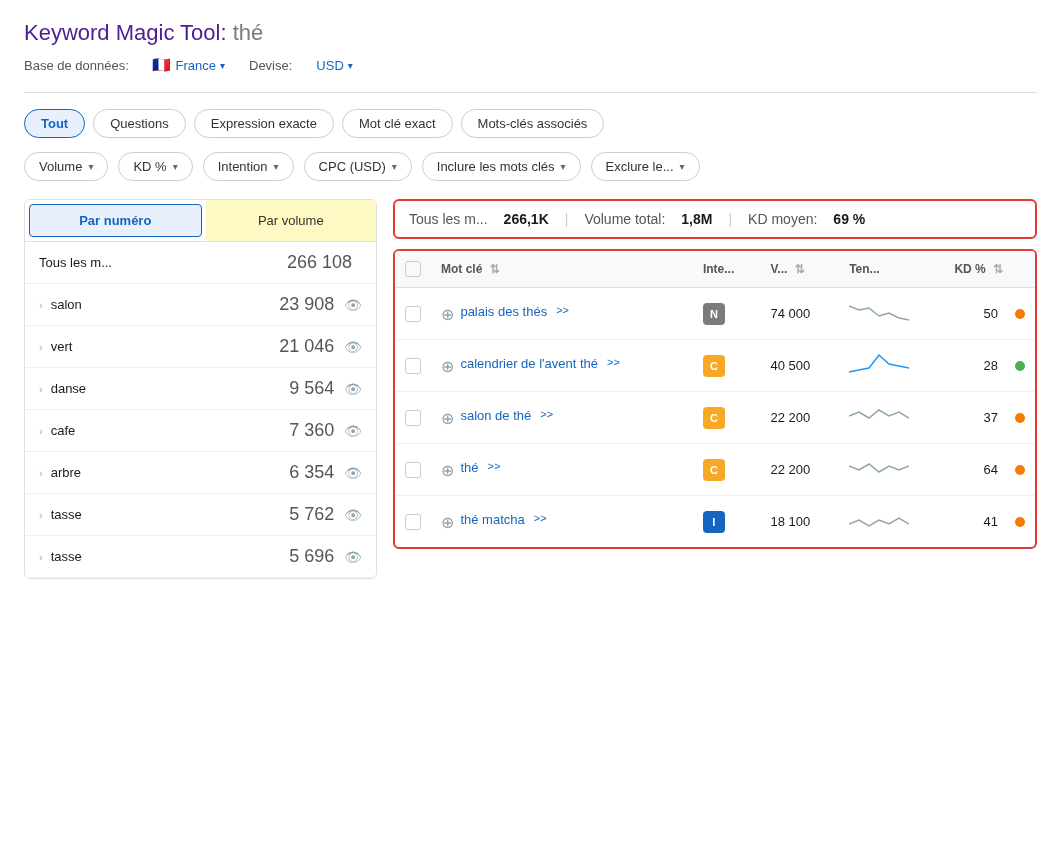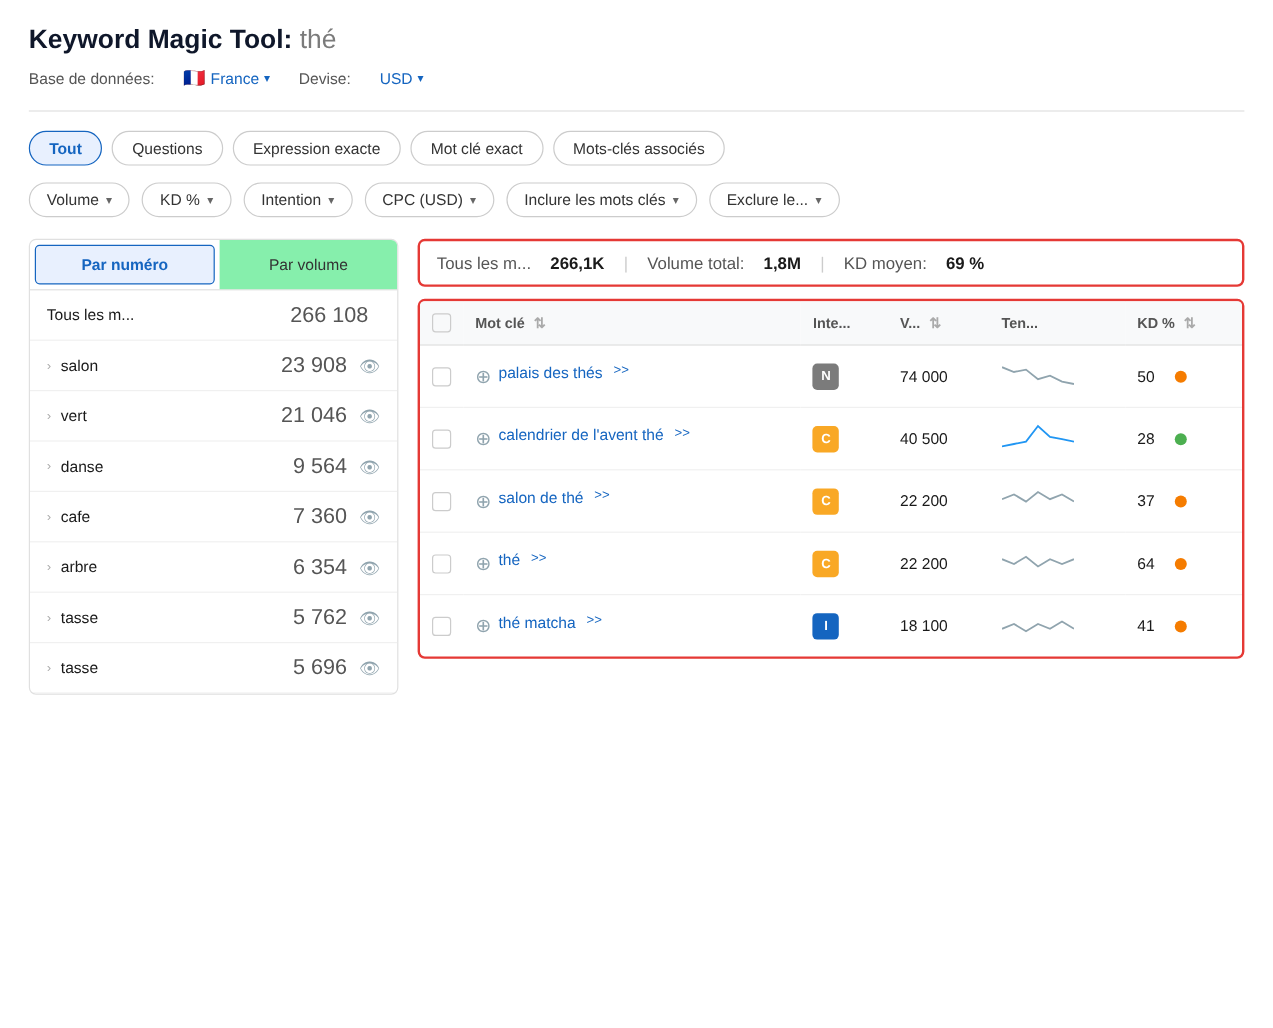--- a/index.html
+++ b/index.html
@@ -1,21 +1,21 @@
 <!DOCTYPE html>
 <html><head>
   <meta charset="utf-8">
   <style>
     * { box-sizing: border-box; margin: 0; padding: 0; }
     body { font-family: -apple-system, BlinkMacSystemFont, 'Segoe UI', Arial, sans-serif; background: #fff; font-size: 14px; color: #1a1a1a; }
 
     .page { padding: 20px 24px; max-width: 1061px; }
 
     .page-title { font-size: 22px; font-weight: 700; color: #1a1a1a; margin-bottom: 10px; }
-    .page-title span { color: #0f172a; font-weight: 700; }
+    .page-title span { color: #4c1d95; font-weight: 400; }
 
     .db-row { display: flex; align-items: center; gap: 24px; margin-bottom: 18px; font-size: 13px; color: #333; }
     .db-label { color: #555; }
     .db-value { color: #1565c0; cursor: pointer; display: flex; align-items: center; gap: 4px; }
     .db-value .flag { font-size: 15px; }
     .chevron { font-size: 10px; color: #1565c0; }
 
     .divider { border: none; border-top: 1px solid #e0e0e0; margin: 0 0 16px 0; }
 
     .filter-tabs { display: flex; gap: 8px; margin-bottom: 14px; flex-wrap: wrap; align-items: center; }
@@ -30,24 +30,24 @@
     .filter-dropdown {
       display: flex; align-items: center; gap: 6px; padding: 6px 14px;
       border: 1px solid #ccc; border-radius: 20px; cursor: pointer; font-size: 13px; color: #333;
       background: #fff;
     }
     .filter-dropdown .chev { font-size: 10px; color: #666; }
 
     .content-area { display: flex; gap: 0; }
 
     
-    .sidebar { width: 308px; flex-shrink: 0; border: 1px solid #e0e0e0; border-radius: 6px; overflow: hidden; margin-right: 16px; }
+    .sidebar { width: 353px; flex-shrink: 0; border: 1px solid #e0e0e0; border-radius: 6px; overflow: hidden; margin-right: 16px; }
 
     .sort-btns { display: flex; border-bottom: 1px solid #e0e0e0; }
-    .sort-btn { flex: 1; padding: 8px; text-align: center; font-size: 13px; cursor: pointer; background: #86efac; border: none; }
+    .sort-btn { flex: 1; padding: 8px; text-align: center; font-size: 13px; cursor: pointer; background: #fef9c3; border: none; }
     .sort-btn.active { background: #e8f0fe; color: #1565c0; font-weight: 600; border: 1px solid #1565c0; border-radius: 4px; margin: 4px; }
     .sort-btn:not(.active) { color: #333; }
 
     .sidebar-list { }
     .sidebar-item { display: flex; align-items: center; padding: 10px 14px; border-bottom: 1px solid #f0f0f0; }
     .sidebar-item .chevron-right { color: #aaa; margin-right: 8px; font-size: 11px; }
     .sidebar-item .label { flex: 1; color: #1a1a1a; font-size: 13px; }
     .sidebar-item .count { color: #555; font-size: 18px; margin-right: 10px; }
     .sidebar-item .eye { color: #90a4ae; font-size: 14px; cursor: pointer; }
     .sidebar-item.all-row { font-weight: 500; }
@@ -77,21 +77,21 @@
 
     .intent-badge { display: inline-flex; align-items: center; justify-content: center; width: 22px; height: 22px; border-radius: 4px; font-size: 11px; font-weight: 700; color: #fff; }
     .intent-n { background: #7b7b7b; }
     .intent-c { background: #f9a825; }
     .intent-i { background: #1565c0; }
 
     .volume-val { font-size: 13px; color: #1a1a1a; }
 
     .trend-svg { width: 60px; height: 28px; }
 
-    .kd-cell { display: flex; align-items: center; gap: 17px; font-size: 13px; }
+    .kd-cell { display: flex; align-items: center; gap: 17px; font-size: 13px; justify-content: flex-end; }
     .kd-dot { width: 10px; height: 10px; border-radius: 50%; flex-shrink: 0; }
     .kd-orange { background: #f57c00; }
     .kd-green { background: #4caf50; }
 
     .checkbox { width: 16px; height: 16px; border: 1px solid #ccc; border-radius: 3px; cursor: pointer; }
   </style>
 </head>
 <body>
 
 <div class="page">

